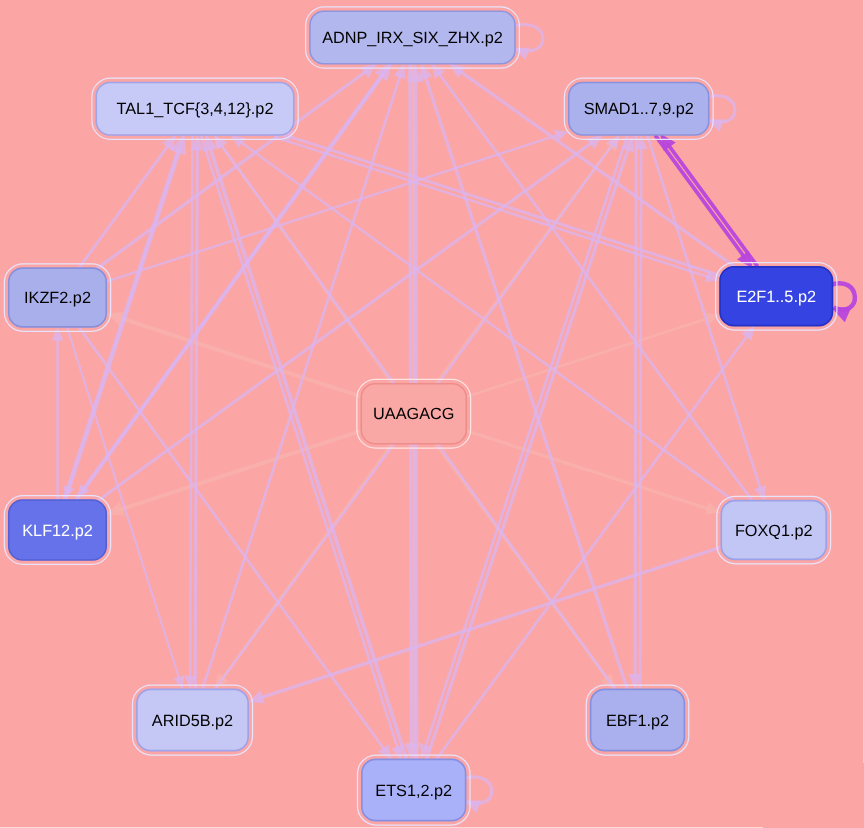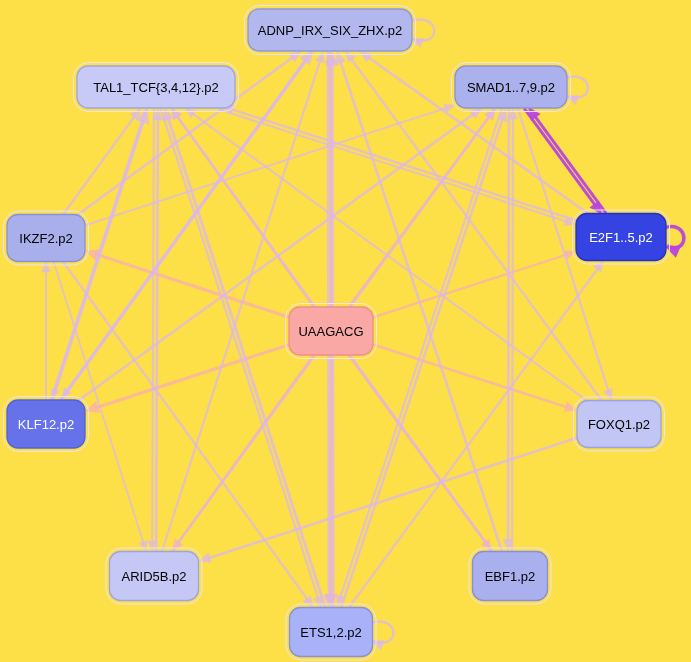--- a/index.html
+++ b/index.html
@@ -1,17 +1,17 @@
 <!DOCTYPE html>
 <html><head>
 <meta charset="utf-8">
 <style>
   html,body{margin:0;padding:0;background:#ffffff;}
   body{width:691px;height:662px;overflow:hidden;font-family:"Liberation Sans",sans-serif;}
-  #graph-wrap{position:relative;width:691px;height:662px;background:#fde047;}
+  #graph-wrap{position:relative;width:691px;height:662px;background:#fca5a5;}
   #graph-svg{display:block;}
   #graph-svg text{font-family:"Liberation Sans",sans-serif;}
 </style>
 </head>
 <body>
 
 <div id="graph-wrap">
   <svg id="graph-svg" width="691" height="662" viewBox="0 0 691 662">
       <g>
         <g>

